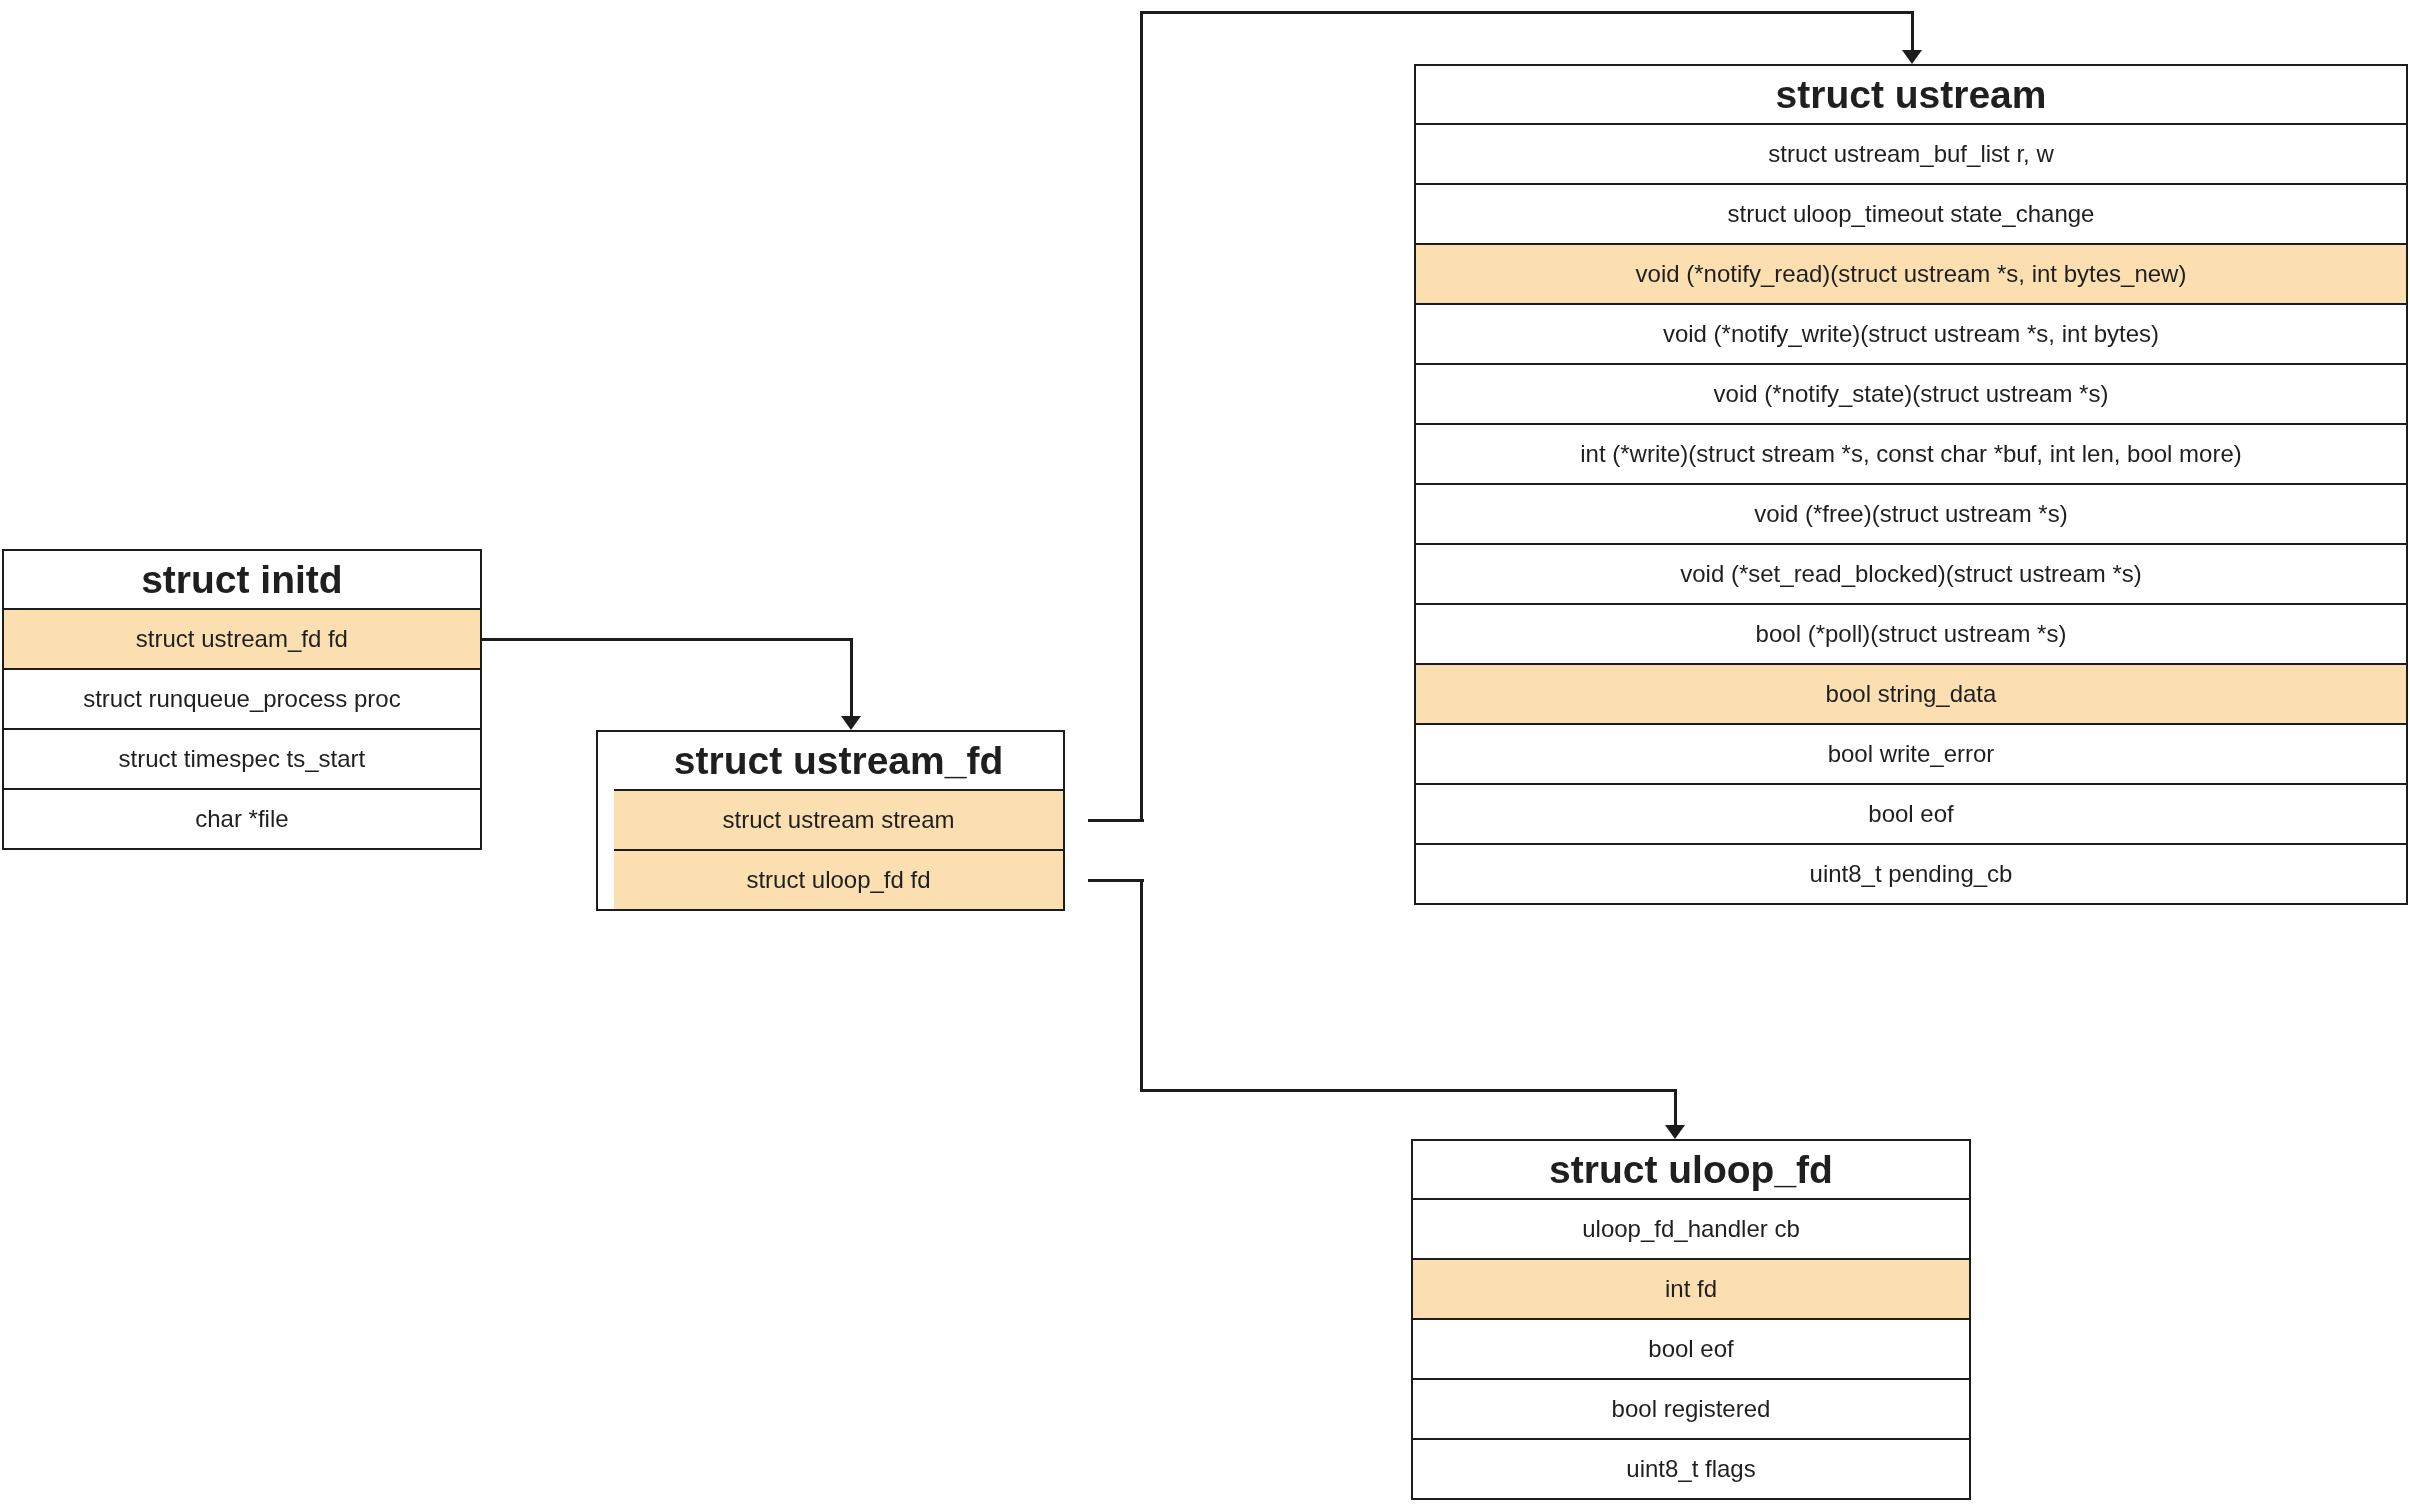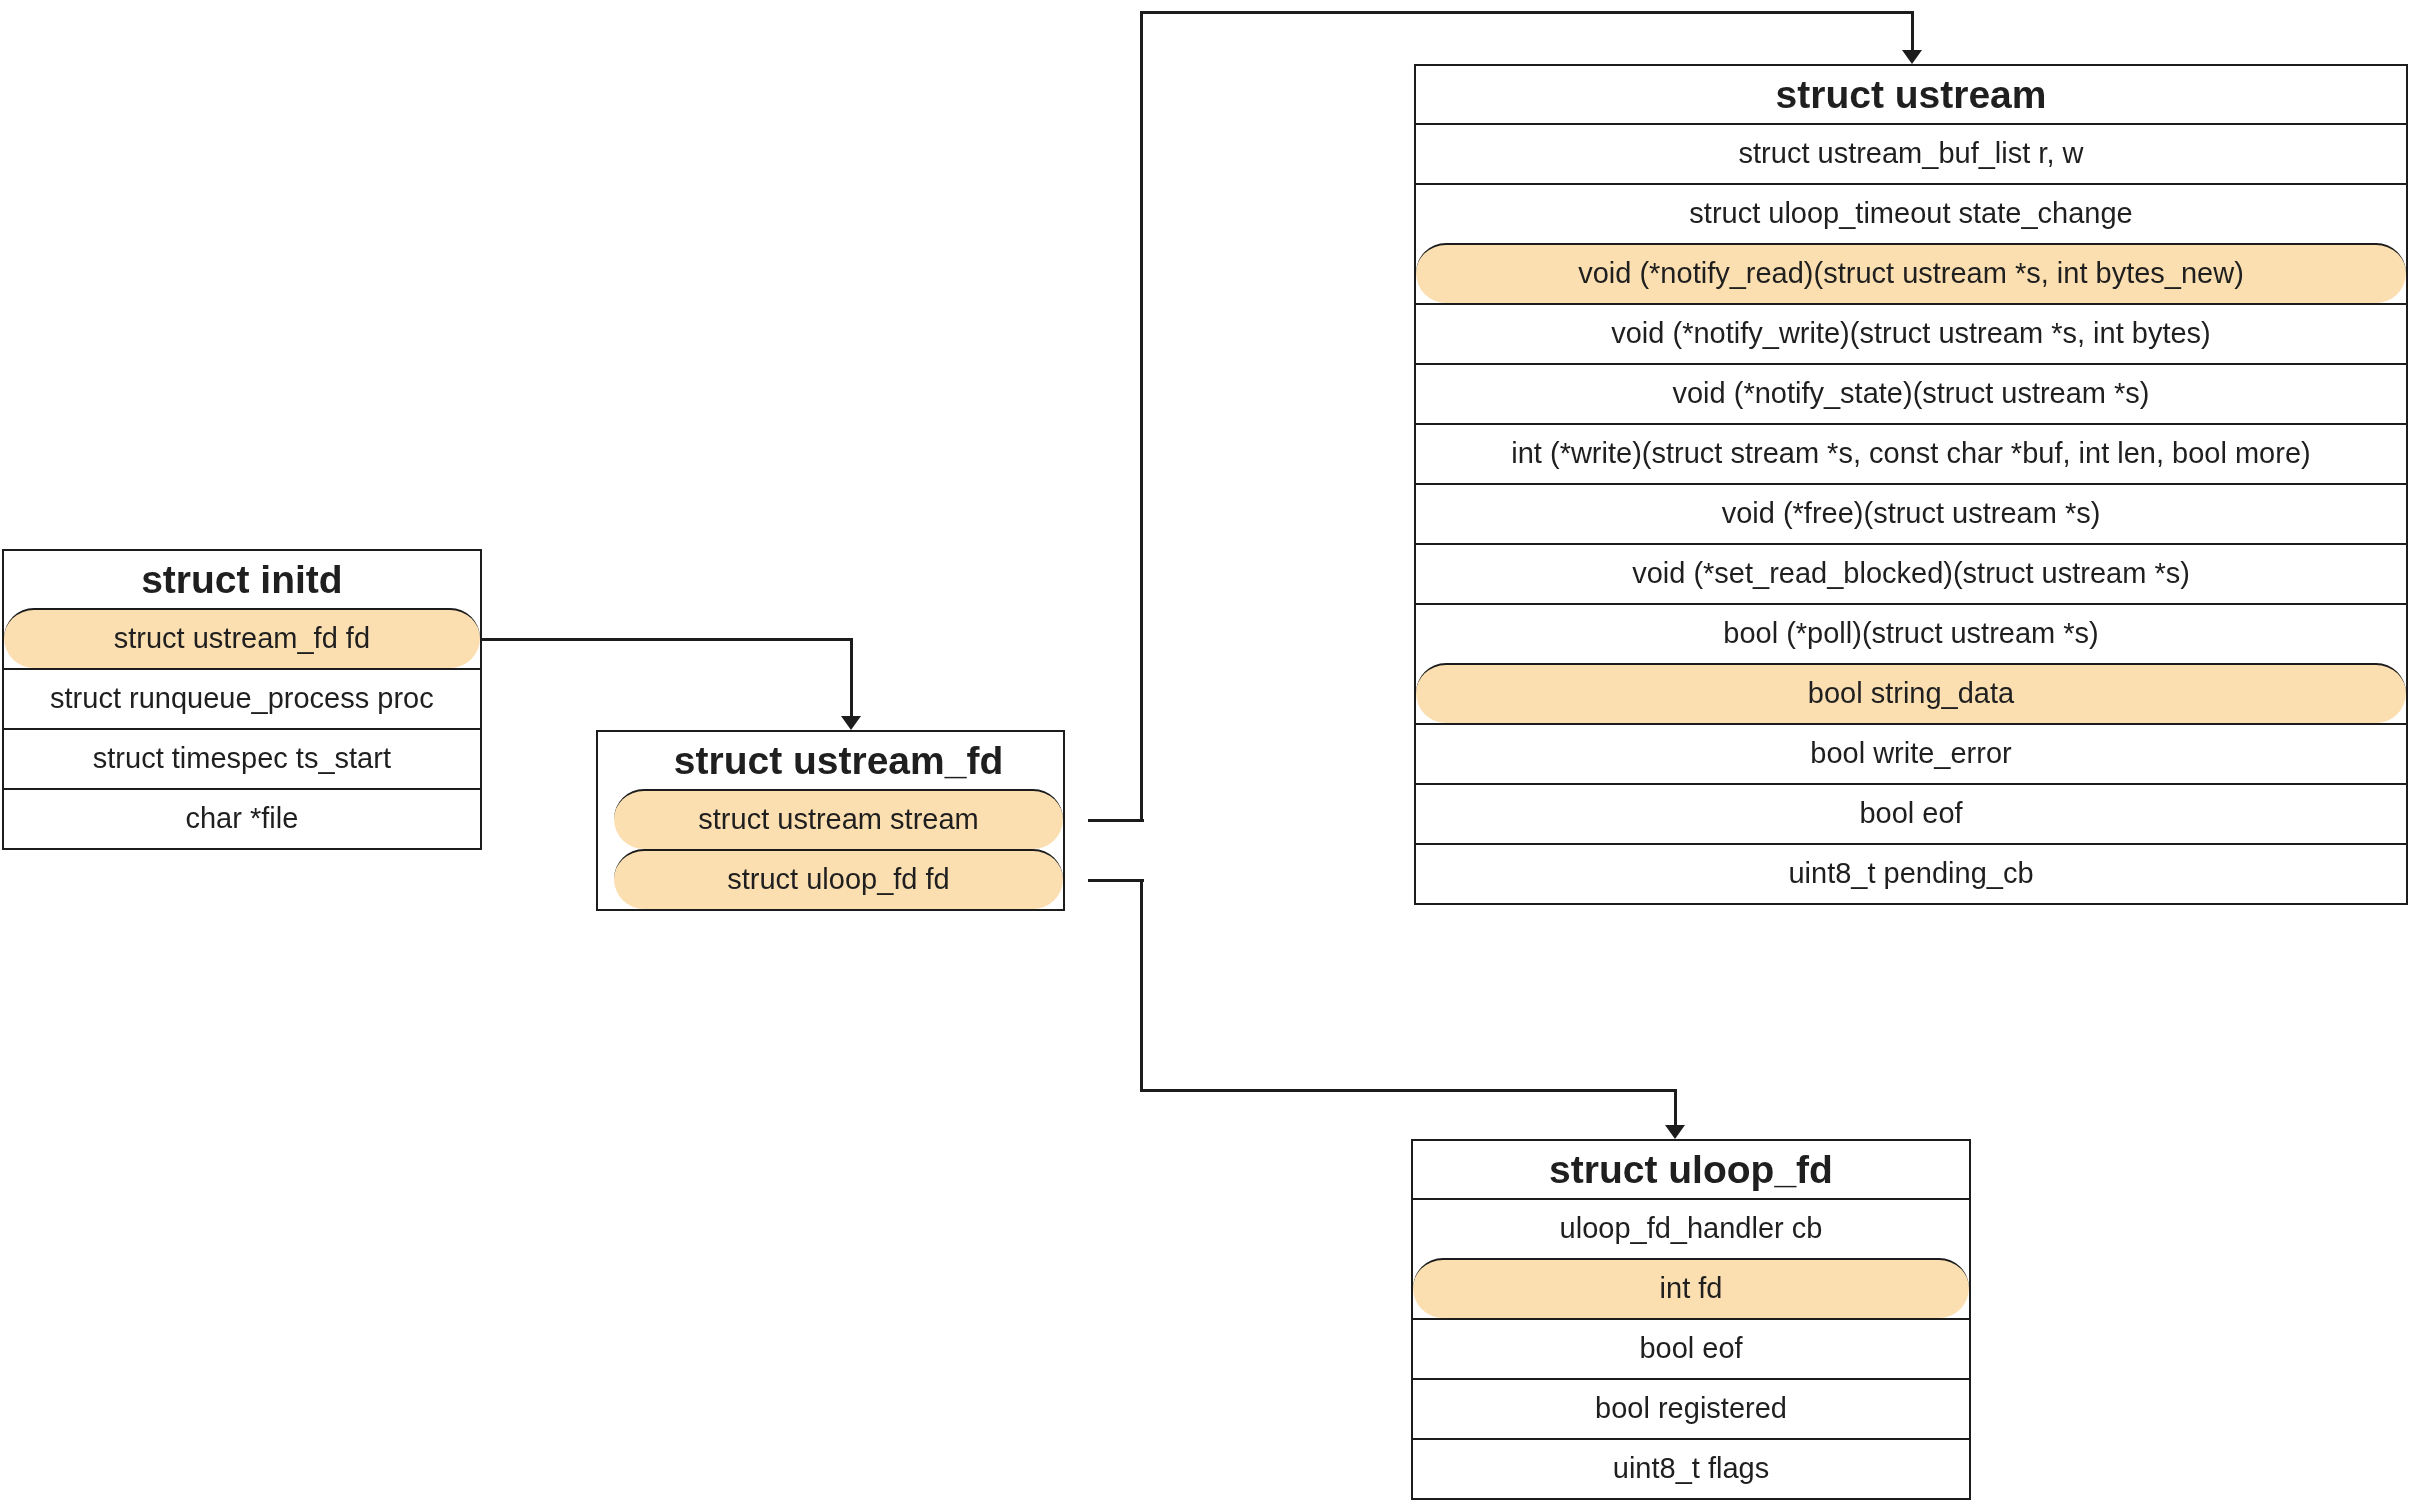--- a/index.html
+++ b/index.html
@@ -14,32 +14,32 @@
 
   .struct-box {
     position: absolute;
     border: 2.8px solid #1c1c1c;
     background: #ffffff;
   }
   .row {
     height: 60px; line-height: 57px;
     border-top: 2.8px solid #1c1c1c;
     text-align: center;
-    font-size: 29px;
+    font-size: 24px;
     white-space: nowrap;
     overflow: hidden;
     background: #ffffff;
   }
   .row.header {
     height: 57px; line-height: 57px;
     border-top: none;
     font-weight: bold;
     font-size: 39px;
   }
-  .row.hl { background: #fbdfb1; border-radius: 30px; }
+  .row.hl { background: #fbdfb1; }
 
   .line { position: absolute; background: #1c1c1c; }
   .arrow-down {
     position: absolute;
     width: 0; height: 0;
     border-left: 10.4px solid transparent;
     border-right: 10.4px solid transparent;
     border-top: 14px solid #1c1c1c;
   }
 </style>

